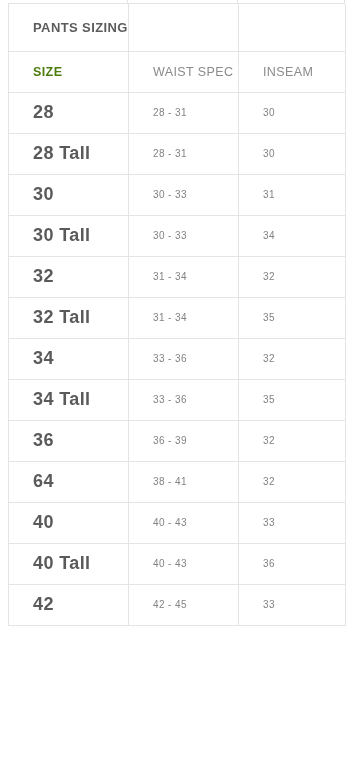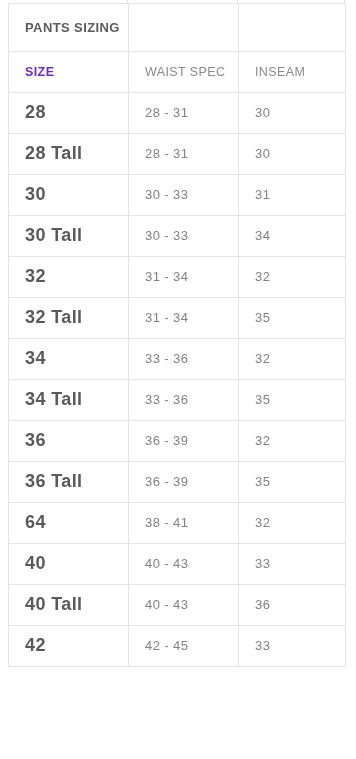--- a/index.html
+++ b/index.html
@@ -48,21 +48,21 @@
     left: 8px;
     top: 4px;
     width: 337px;
     border-collapse: collapse;
     table-layout: fixed;
   }
 
   .size-table td {
     border: 1px solid #e4e4e4;
     border-top: none;
-    padding: 0 0 0 16px;
+    padding: 0 0 0 24px;
     vertical-align: middle;
     height: 41px;
     box-sizing: border-box;
     letter-spacing: 0.4px;
     white-space: nowrap;
     overflow: hidden;
   }
   
   .size-table td:first-child { border-left: 1px solid #e4e4e4; }
   .size-table td + td { border-left: none; border-right: 1px solid #e4e4e4; }
@@ -80,42 +80,42 @@
     color: #5c5c5c;
     letter-spacing: 0.9px;
     font-stretch: condensed;
     text-transform: uppercase;
   }
 
   
   .head-size {
     font-weight: bold;
     font-size: 12.5px;
-    color: #6d28d9;
+    color: #4d7c0f;
     letter-spacing: 0.9px;
     text-transform: uppercase;
   }
   .head-plain {
     font-weight: normal;
     font-size: 12.5px;
     color: #8a8a8a;
     letter-spacing: 0.9px;
     text-transform: uppercase;
   }
 
   
   .cell-size {
     font-weight: bold;
     font-size: 18px;
     color: #5a5a5a;
     letter-spacing: 0.3px;
   }
   .cell-val {
     font-weight: normal;
-    font-size: 13px;
+    font-size: 10px;
     color: #828282;
     letter-spacing: 0.3px;
   }
 </style>
 </head>
 <body>
 
 <div class="page">
 
   <div class="prev-row-sliver">
@@ -183,25 +183,20 @@
         <td class="cell-size">34 Tall</td>
         <td class="cell-val">33 - 36</td>
         <td class="cell-val">35</td>
       </tr>
       <tr>
         <td class="cell-size">36</td>
         <td class="cell-val">36 - 39</td>
         <td class="cell-val">32</td>
       </tr>
       <tr>
-        <td class="cell-size">36 Tall</td>
-        <td class="cell-val">36 - 39</td>
-        <td class="cell-val">35</td>
-      </tr>
-      <tr>
         <td class="cell-size">64</td>
         <td class="cell-val">38 - 41</td>
         <td class="cell-val">32</td>
       </tr>
       <tr>
         <td class="cell-size">40</td>
         <td class="cell-val">40 - 43</td>
         <td class="cell-val">33</td>
       </tr>
       <tr>

